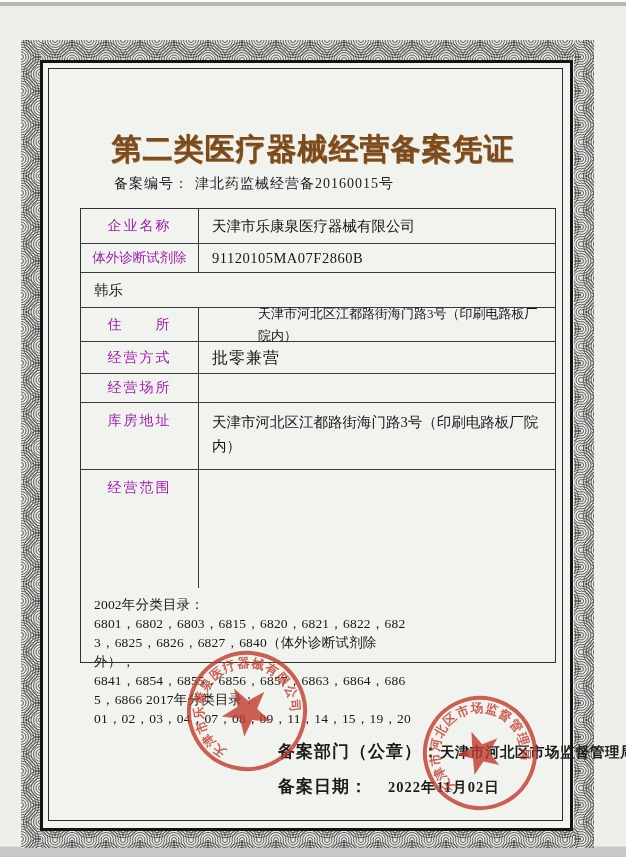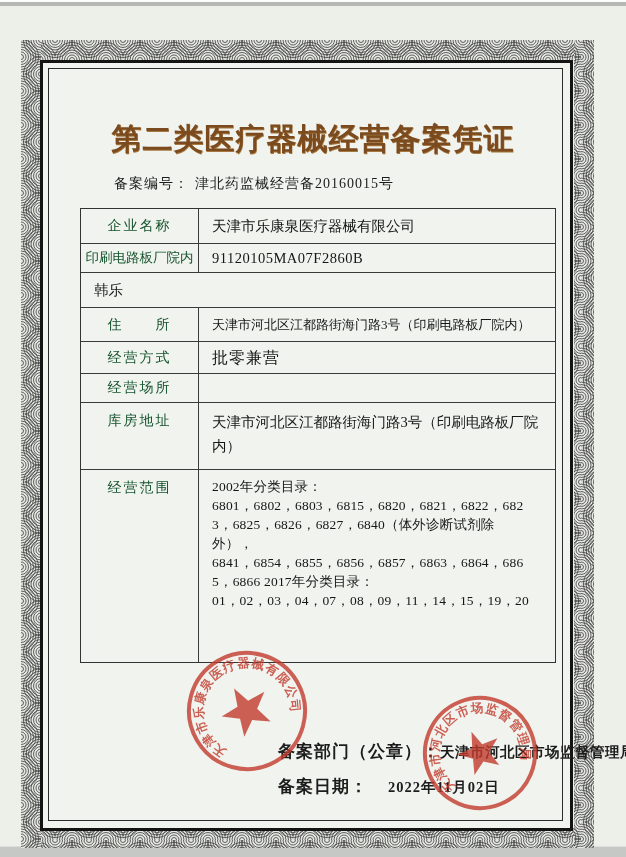--- a/index.html
+++ b/index.html
@@ -13,44 +13,44 @@
   
   .top-white{top:0;left:0;width:626px;height:2px;background:#fdfdfd;}
   .top-grey-line{top:2px;left:0;width:626px;height:4px;background:#b6b8b4;}
   .bottom-strip{bottom:0;left:0;width:626px;height:10px;background:#c6c8c5;border-top:1px solid #dddfdc;}
   
   .ornament{left:21px;top:40px;}
   .frame-outer{left:40px;top:60px;width:527px;height:765px;border:3px solid #141414;background:#f1f3ee;}
   .frame-inner{left:48px;top:68px;width:513px;height:751px;border:1px solid #2b2b2b;}
   
   .title{
-    left:60px;top:119px;width:506px;text-align:center;
+    left:60px;top:129px;width:506px;text-align:center;
     font-family:"DejaVu Sans","Liberation Sans",sans-serif;
     font-weight:bold;font-size:30px;letter-spacing:1px;
     color:#7b4a1e;text-shadow:0.5px 0.5px 0 #a5793f;
     white-space:nowrap;
   }
   
   .record-line{left:114px;top:175px;font-size:14px;letter-spacing:1px;white-space:nowrap;}
   .record-line .lbl{margin-right:6px;}
   
   .cert-table{left:80px;top:208px;width:474px;border:1.5px solid #333;background:transparent;z-index:5;}
   .row{display:flex;border-bottom:1px solid #3a3a3a;box-sizing:border-box;}
-  .row:last-child{border-bottom:none;}
+  .row:last-child{border-bottom:none;flex-direction:column;}
   .cell-l{
     width:118px;flex:0 0 118px;border-right:1px solid #3a3a3a;box-sizing:border-box;
     display:flex;align-items:center;justify-content:center;text-align:right;
-    font-size:14px;letter-spacing:2px;padding:0 3px;color:#14532d;
+    font-size:14px;letter-spacing:2px;padding:0 3px;color:#a21caf;
   }
   .cell-v{
     flex:1;display:flex;align-items:center;box-sizing:border-box;
     padding:3px 8px 3px 13px;font-size:14.5px;color:#161616;line-height:22px;
   }
   .h35{height:35px;} .h29{height:29px;} .h35b{height:35px;} .h31{height:31px;}
-  .h34{height:34px;} .h32{height:32px;} .h29b{height:29px;} .h67{height:67px;} .h192{height:192px;}
+  .h34{height:34px;gap:46px;} .h32{height:32px;} .h29b{height:29px;} .h67{height:67px;} .h192{height:192px;}
   .top-align{align-items:flex-start;}
   .top-align.cell-l{padding-top:9px;}
   .top-align.cell-v{padding-top:7px;}
   .pre{white-space:pre-line;font-size:13.5px;line-height:19px;letter-spacing:0.2px;}
   .big-val{font-size:16px;letter-spacing:1px;text-align:right;}
   .addr{font-size:13px;letter-spacing:0;}
   
   .dept-line{left:278px;top:740px;font-size:17px;font-weight:600;white-space:nowrap;z-index:10;letter-spacing:1px;}
   .dept-line .val{font-size:14.5px;font-weight:600;letter-spacing:0.5px;}
   .date-line{left:278px;top:775px;font-size:17px;font-weight:600;white-space:nowrap;z-index:10;letter-spacing:1px;}
@@ -135,21 +135,21 @@
 <div class="abs record-line">
   <span class="lbl">备案编号：</span><span>津北药监械经营备20160015号</span>
 </div>
 
 <div class="abs cert-table">
   <div class="row h35">
     <div class="cell-l">企业名称</div>
     <div class="cell-v">天津市乐康泉医疗器械有限公司</div>
   </div>
   <div class="row h29">
-    <div class="cell-l" style="letter-spacing:0;font-size:13.5px;">印刷电路板厂院内</div>
+    <div class="cell-l" style="letter-spacing:0;font-size:13.5px;">体外诊断试剂除</div>
     <div class="cell-v" style="font-family:'Liberation Serif',serif;letter-spacing:0.5px;">91120105MA07F2860B</div>
   </div>
   <div class="row h35b">
     <div class="cell-v">韩乐</div>
   </div>
   <div class="row h34">
     <div class="cell-l">住　　所</div>
     <div class="cell-v addr">天津市河北区江都路街海门路3号（印刷电路板厂院内）</div>
   </div>
   <div class="row h32">

